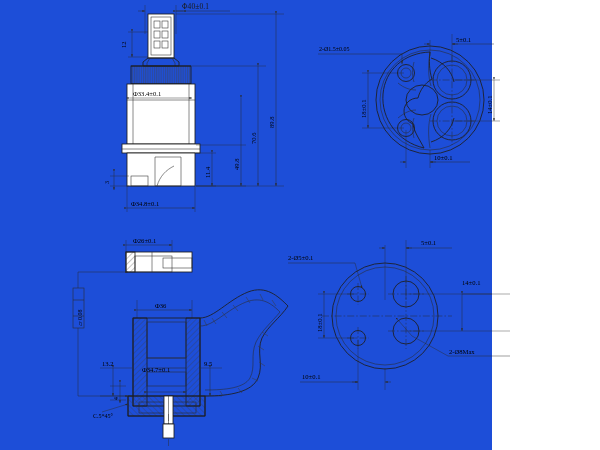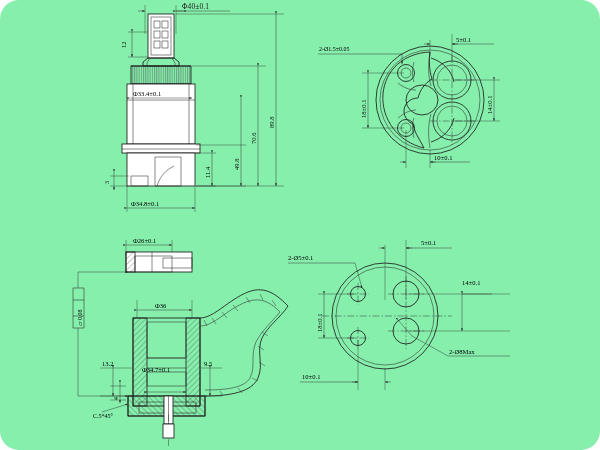--- a/index.html
+++ b/index.html
@@ -5,23 +5,22 @@
 <style>
   html,body{margin:0;padding:0;}
   body{
     width:600px;height:450px;
     background:#ffffff;
     font-family:"Liberation Serif", serif;
     overflow:hidden;
     position:relative;
   }
   #sheet{
-    position:absolute;left:0;top:0;width:600px;height:450px;
-    background:#86efac;
-    border-radius:19px;
+    position:absolute;left:0;top:0;width:492px;height:450px;
+    background:#1d4ed8;
   }
   svg#dwg{position:absolute;left:0;top:0;width:600px;height:450px;display:block;}
   .lbl{
     font-family:"Liberation Serif", serif;
     font-size:7.4px;
     fill:#1a1a1a;
     letter-spacing:0.15px;
     white-space:pre;
   }
   .lbl-sm{font-size:6.6px;}

